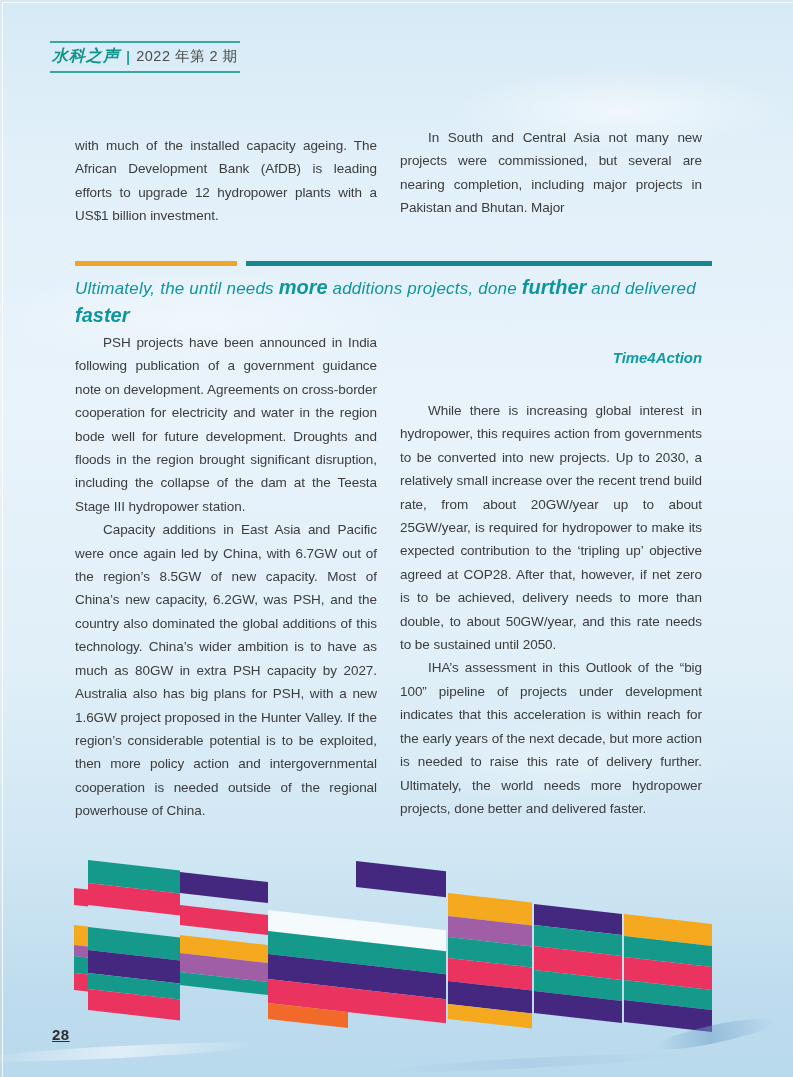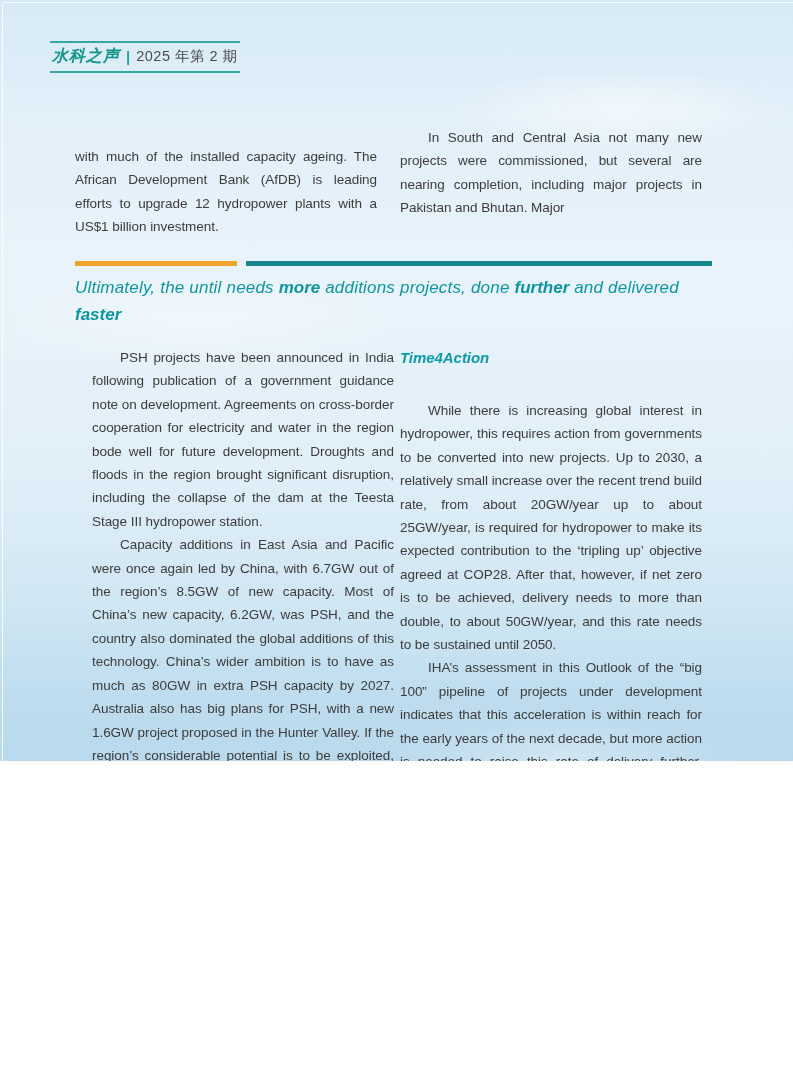--- a/index.html
+++ b/index.html
@@ -1,18 +1,18 @@
 <!DOCTYPE html>
 <html><head>
 <meta charset="utf-8">
 <style>
   html,body{margin:0;padding:0;}
   .page{
     position:relative;
-    width:793px;height:761px;
+    width:793px;height:1077px;
     overflow:hidden;
     font-family:"Liberation Sans","DejaVu Sans",sans-serif;
     background:linear-gradient(180deg,#d6eaf6 0%,#e2f0f9 16%,#e9f3fb 38%,#e0eff8 62%,#cfe6f3 80%,#bedcee 92%,#b9d9ec 100%);
   }
   .soft-light{
     position:absolute;inset:0;pointer-events:none;
     background:
       radial-gradient(240px 60px at 620px 110px, rgba(255,255,255,.55), rgba(255,255,255,0) 70%),
       radial-gradient(300px 70px at 200px 320px, rgba(255,255,255,.4), rgba(255,255,255,0) 70%),
       radial-gradient(260px 60px at 560px 760px, rgba(255,255,255,.35), rgba(255,255,255,0) 70%);
@@ -39,69 +39,69 @@
   }
   .hsep{color:#2aa49c;font-size:15px;font-weight:bold;}
   .issue{color:#4d4d4d;font-size:14.5px;letter-spacing:.5px;}
   
   .col{
     position:absolute;width:302px;
     font-size:13.5px;line-height:23.4px;letter-spacing:-.05px;
     color:#3c3c3c;text-align:justify;
   }
   .col p{margin:0;text-indent:28px;}
-  .col p.noindent{text-indent:0;margin-top:11px;}
+  .col p.noindent{text-indent:0;}
   #intro-left{left:75px;top:134px;}
   #intro-right{left:400px;top:126px;}
-  #main-left{left:75px;top:346px;margin-left:17px;}
+  #main-left{left:75px;top:331px;}
   #main-right{left:400px;top:346px;}
   
   .divider{position:absolute;left:75px;top:261px;width:637px;height:4.5px;font-size:0;}
   .div-orange{display:inline-block;vertical-align:top;width:162px;height:4.5px;background:#f0a42b;}
   .div-gap{display:inline-block;vertical-align:top;width:9px;height:4.5px;}
   .div-teal{display:inline-block;vertical-align:top;width:466px;height:4.5px;background:#17868e;}
   .quote{
     position:absolute;left:75px;top:274px;width:645px;
     color:#0e96a0;font-style:italic;font-size:17px;line-height:27px;
     letter-spacing:.2px;
   }
-  .quote b{font-size:17px;letter-spacing:0;}
+  .quote b{font-size:20px;letter-spacing:0;}
   .t4a{
     color:#0f9aa8;font-weight:bold;font-style:italic;
     font-size:15px;line-height:23px;margin:0 0 30px 0 !important;
-    text-indent:0 !important;text-align:left;
+    text-indent:0 !important;text-align:right;
   }
   
   .mosaic{position:absolute;left:70px;top:852px;width:648px;height:190px;}
   .mosaic svg{overflow:visible;}
   
   .pageno{
-    position:absolute;left:52px;top:987px;
-    font-size:12px;font-weight:bold;color:#2e2e2e;letter-spacing:.5px;text-decoration:underline;
+    position:absolute;left:52px;top:1026px;
+    font-size:15px;font-weight:bold;color:#2e2e2e;letter-spacing:.5px;text-decoration:underline;
   }
   
   .streak{position:absolute;pointer-events:none;border-radius:50%;}
   .s1{left:655px;top:1025px;width:120px;height:18px;transform:rotate(-12deg);
       background:linear-gradient(90deg,rgba(120,165,200,0) 0%,rgba(110,160,200,.5) 45%,rgba(120,165,200,0) 100%);}
   .s2{left:-20px;top:1046px;width:280px;height:12px;transform:rotate(-3deg);
       background:linear-gradient(90deg,rgba(255,255,255,0),rgba(255,255,255,.55),rgba(255,255,255,0));}
   .s3{left:380px;top:1058px;width:300px;height:10px;transform:rotate(-3deg);
       background:linear-gradient(90deg,rgba(160,195,222,0),rgba(160,195,222,.45),rgba(160,195,222,0));}
 </style>
 </head>
 <body>
 
 <div class="page">
   <div class="soft-light"></div>
   <div class="edge-highlight"></div>
 
   <div class="header">
     <span class="brand">水科之声</span>
     <span class="hsep">|</span>
-    <span class="issue">2025 年第 2 期</span>
+    <span class="issue">2022 年第 2 期</span>
   </div>
 
   <div class="col" id="intro-left">
     <p class="noindent">with much of the installed capacity ageing. The African Development Bank (AfDB) is leading efforts to upgrade 12 hydropower plants with a US$1 billion investment.</p>
   </div>
   <div class="col" id="intro-right">
     <p>In South and Central Asia not many new projects were commissioned, but several are nearing completion, including major projects in Pakistan and Bhutan. Major</p>
   </div>
 
   <div class="divider">

